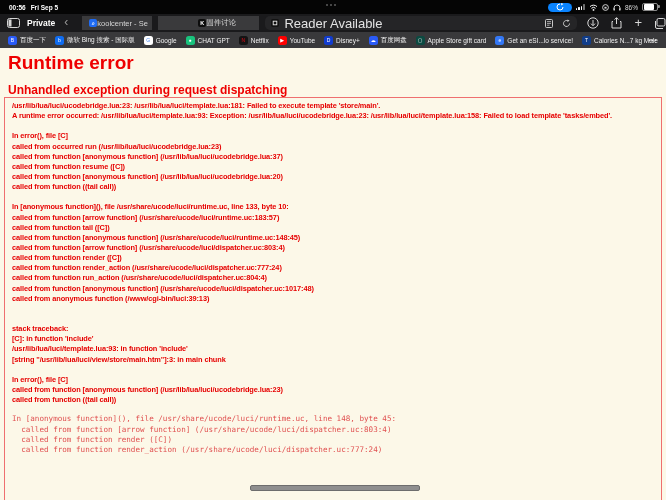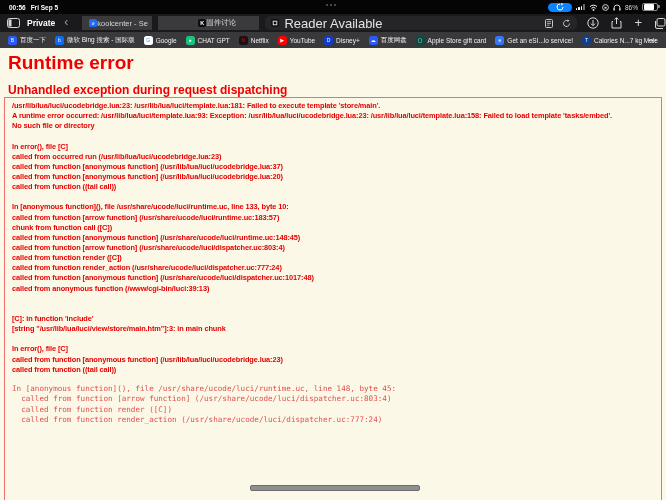--- a/index.html
+++ b/index.html
@@ -239,40 +239,43 @@
 
 <div class="page">
   <div class="rt-title">Runtime error</div>
   <div class="rt-sub">Unhandled exception during request dispatching</div>
 
   <div class="errbox">
     <div>
 
     <div class="eline">/usr/lib/lua/luci/ucodebridge.lua:23: /usr/lib/lua/luci/template.lua:181: Failed to execute template 'store/main'.</div>
         <div class="eline">A runtime error occurred: /usr/lib/lua/luci/template.lua:93: Exception: /usr/lib/lua/luci/ucodebridge.lua:23: /usr/lib/lua/luci/template.lua:158: Failed to load template 'tasks/embed'.</div>
-        <div class="eline">No such file or directory</div>
         <div class="eline"></div>
         <div class="eline">In error(), file [C]</div>
         <div class="eline">called from occurred run (/usr/lib/lua/luci/ucodebridge.lua:23)</div>
         <div class="eline">called from function [anonymous function] (/usr/lib/lua/luci/ucodebridge.lua:37)</div>
+        <div class="eline">called from function resume ([C])</div>
         <div class="eline">called from function [anonymous function] (/usr/lib/lua/luci/ucodebridge.lua:20)</div>
         <div class="eline">called from function ((tail call))</div>
         <div class="eline"></div>
         <div class="eline">In [anonymous function](), file /usr/share/ucode/luci/runtime.uc, line 133, byte 10:</div>
         <div class="eline">called from function [arrow function] (/usr/share/ucode/luci/runtime.uc:183:57)</div>
-        <div class="eline">chunk from function call ([C])</div>
+        <div class="eline">called from function tail ([C])</div>
         <div class="eline">called from function [anonymous function] (/usr/share/ucode/luci/runtime.uc:148:45)</div>
         <div class="eline">called from function [arrow function] (/usr/share/ucode/luci/dispatcher.uc:803:4)</div>
         <div class="eline">called from function render ([C])</div>
         <div class="eline">called from function render_action (/usr/share/ucode/luci/dispatcher.uc:777:24)</div>
+        <div class="eline">called from function run_action (/usr/share/ucode/luci/dispatcher.uc:804:4)</div>
         <div class="eline">called from function [anonymous function] (/usr/share/ucode/luci/dispatcher.uc:1017:48)</div>
         <div class="eline">called from anonymous function (/www/cgi-bin/luci:39:13)</div>
         <div class="eline"></div>
         <div class="eline"></div>
+        <div class="eline">stack traceback:</div>
         <div class="eline">[C]: in function 'include'</div>
+        <div class="eline">/usr/lib/lua/luci/template.lua:93: in function 'include'</div>
         <div class="eline">[string "/usr/lib/lua/luci/view/store/main.htm"]:3: in main chunk</div>
         <div class="eline"></div>
         <div class="eline">In error(), file [C]</div>
         <div class="eline">called from function [anonymous function] (/usr/lib/lua/luci/ucodebridge.lua:23)</div>
         <div class="eline">called from function ((tail call))</div>
       </div>
     <div class="monoblock">
 
     <div class="mline">In [anonymous function](), file /usr/share/ucode/luci/runtime.uc, line 148, byte 45:</div>
         <div class="mline">  called from function [arrow function] (/usr/share/ucode/luci/dispatcher.uc:803:4)</div>

